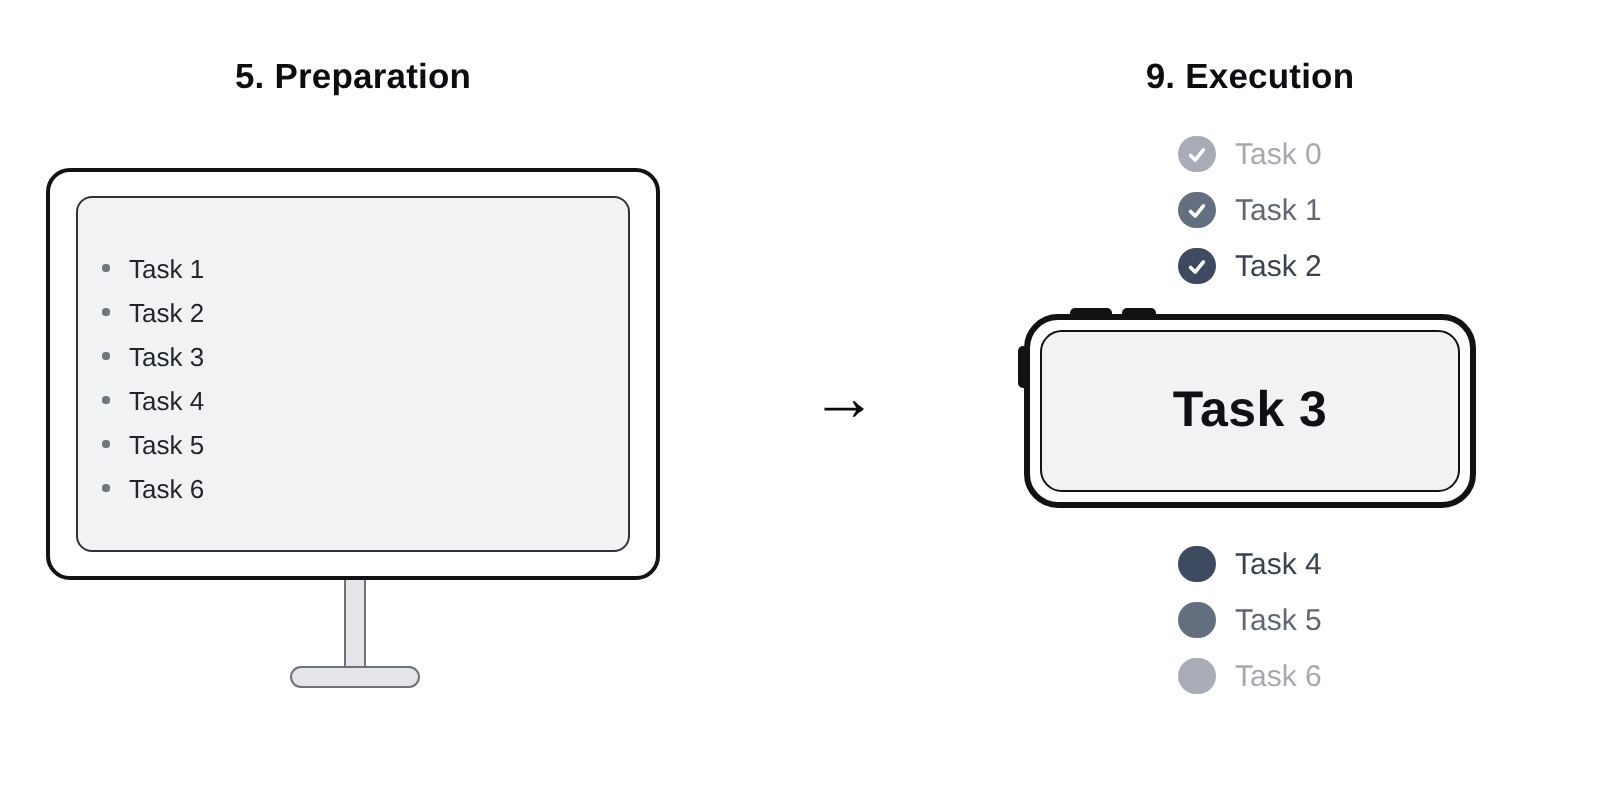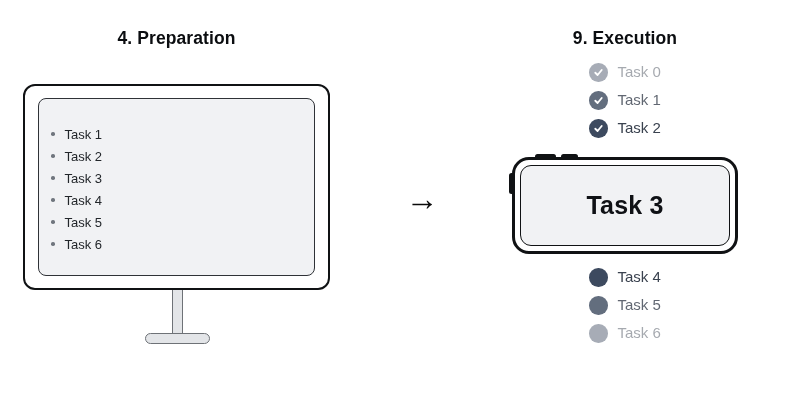--- a/index.html
+++ b/index.html
@@ -51,21 +51,21 @@
   .arrow {
     position: absolute; left: 398px; top: 180px; width: 48px; height: 38px;
     font-size: 33px; font-weight: 700; color: var(--arrow-color, #0a0a0a);
     text-align: center; line-height: 38px;
   }
 
   
   .rows { position: absolute; left: 589px; }
   .done-rows { top: 63px; }
   .pending-rows { top: 268px; }
-  .task-row { height: 28px; display: flex; align-items: flex-start; gap: 10px; }
+  .task-row { height: 28px; display: flex; align-items: center; gap: 10px; }
   .status-circle {
     width: 18.5px; height: 18.5px; border-radius: 50%;
     background: var(--status-circle, #3d4a5f);
     display: flex; align-items: center; justify-content: center; flex: 0 0 auto;
   }
   .row-label { font-size: 15px; color: var(--row-text, #3a424f); }
 
   
   .phone { position: absolute; left: 512px; top: 157px; width: 226px; height: 97px; }
   .phone-btn-top {
@@ -91,21 +91,21 @@
   }
   .current-task {
     font-size: 25px; font-weight: 700; color: #0f1115; letter-spacing: 0.2px;
   }
 </style>
 </head>
 <body>
 
 <div class="canvas">
 
-  <h2 class="section-title prep-title">4. Preparation</h2>
+  <h2 class="section-title prep-title">5. Preparation</h2>
 
   <div class="monitor-frame">
     <div class="monitor-screen">
       <ul class="task-list">
         <li>
             <span class="dot"></span>
             <span>Task 1</span>
           </li>
         <li>
             <span class="dot"></span>

